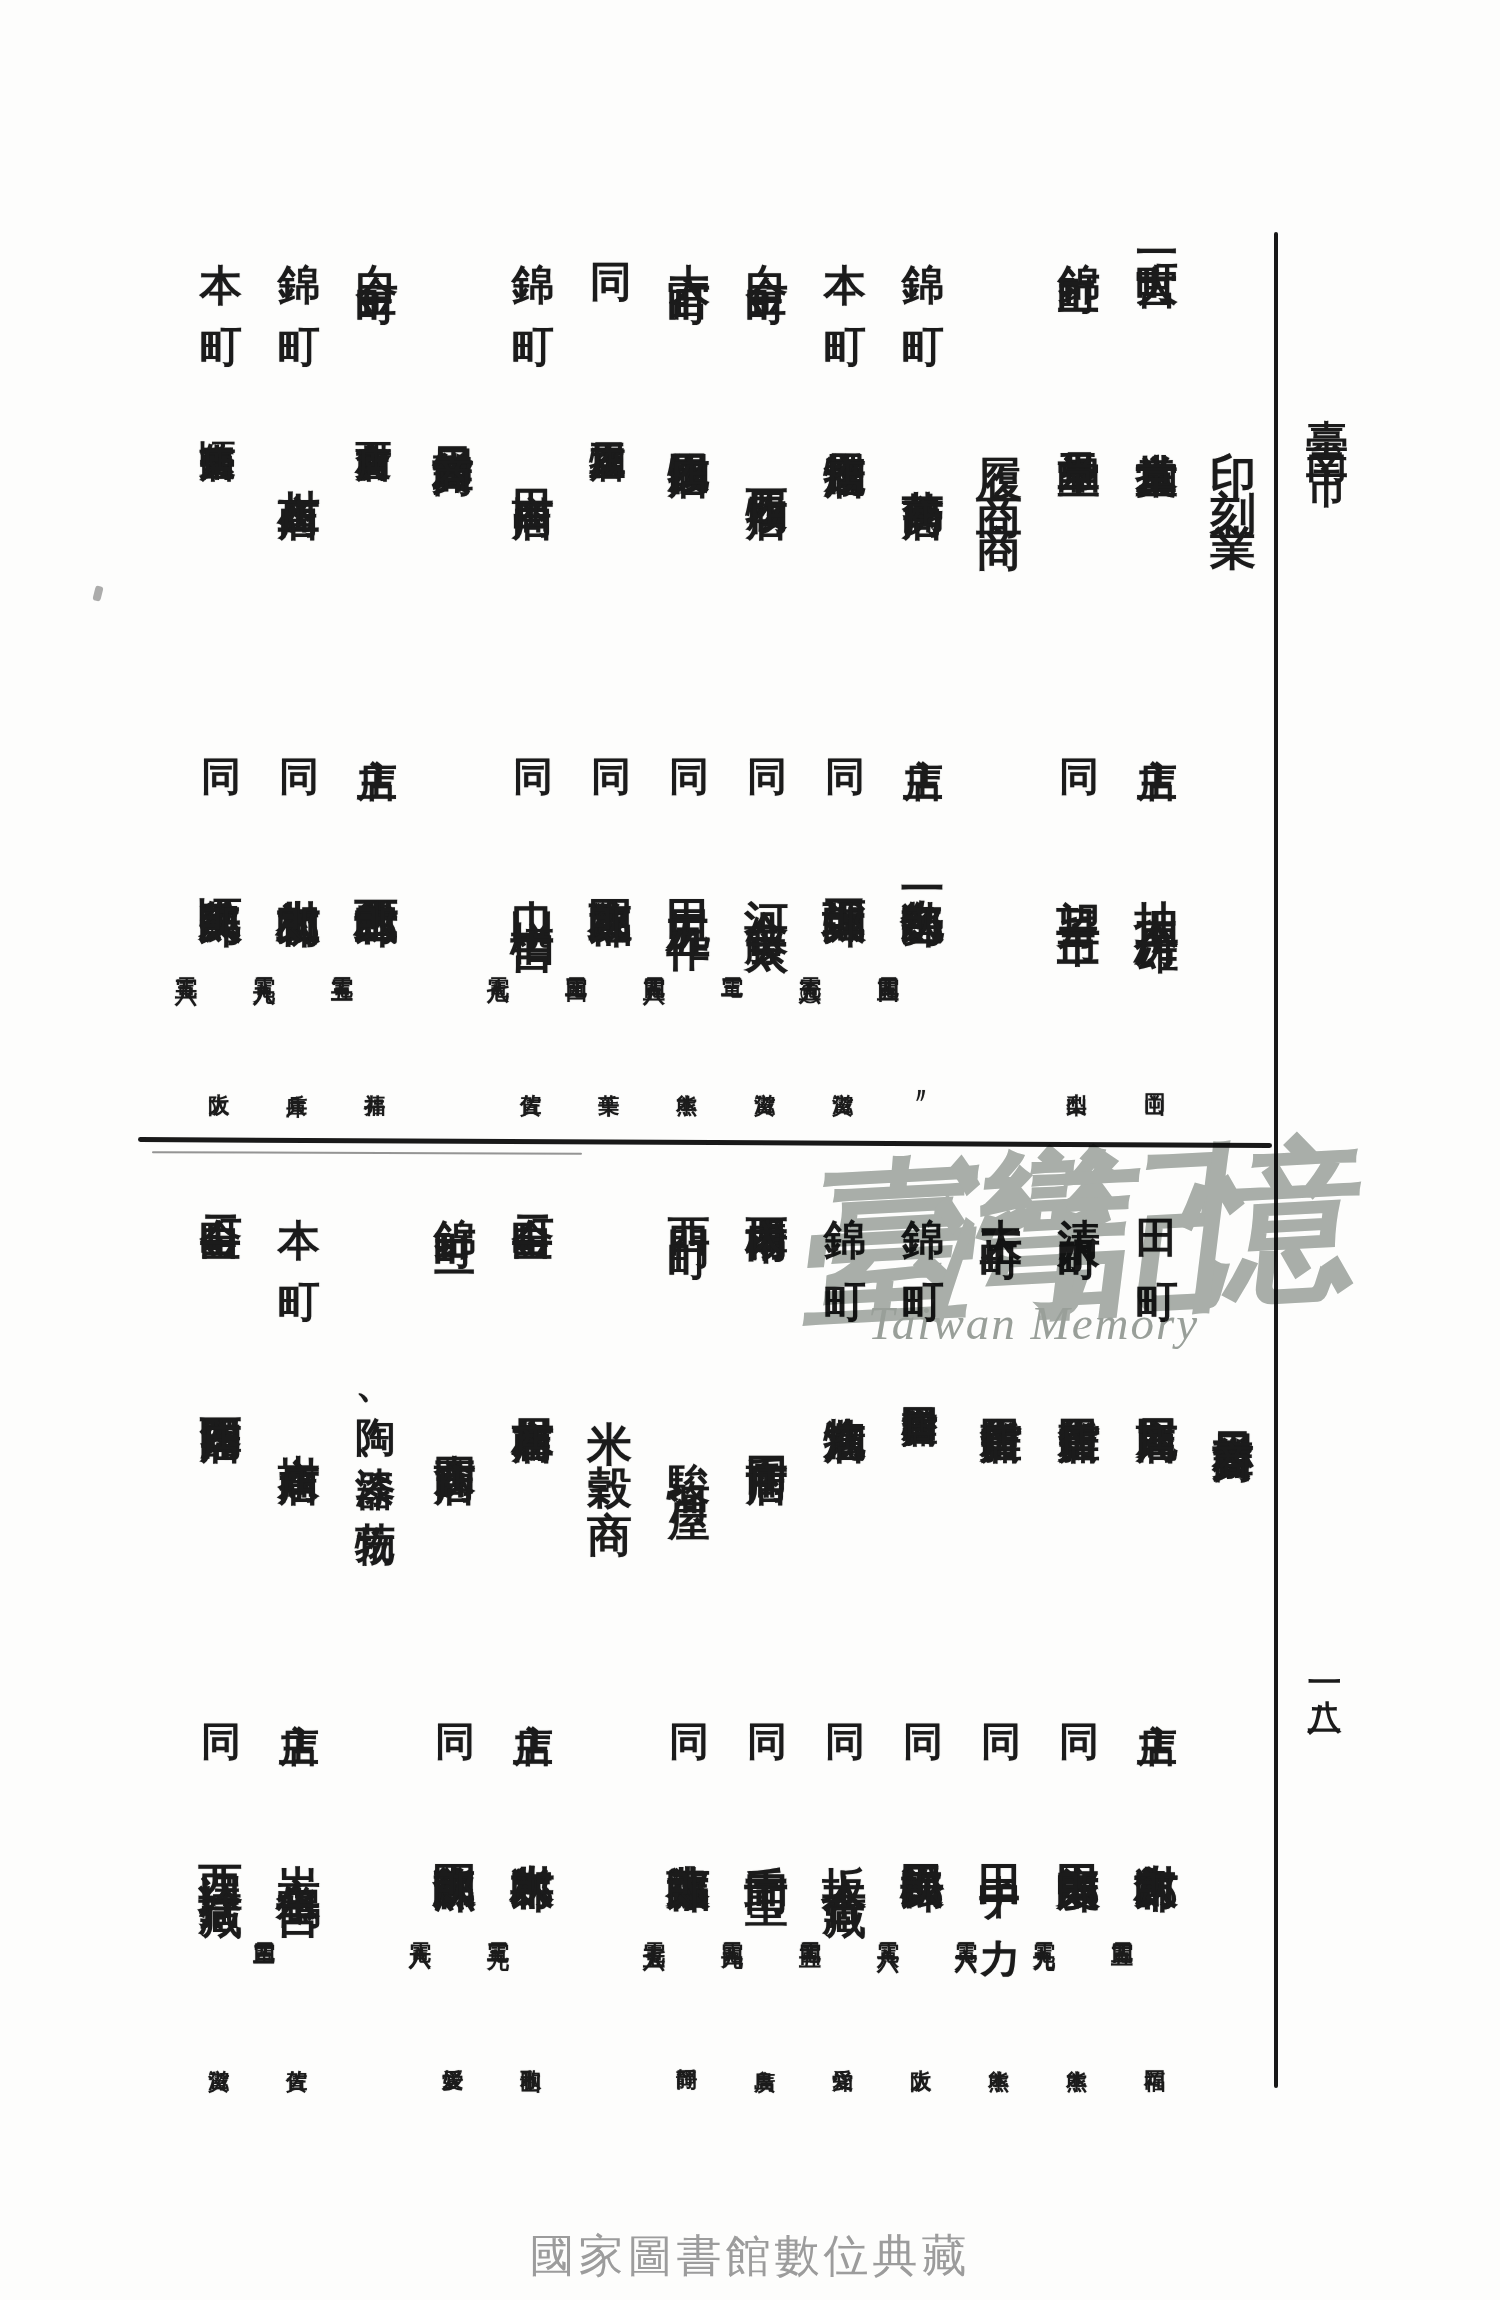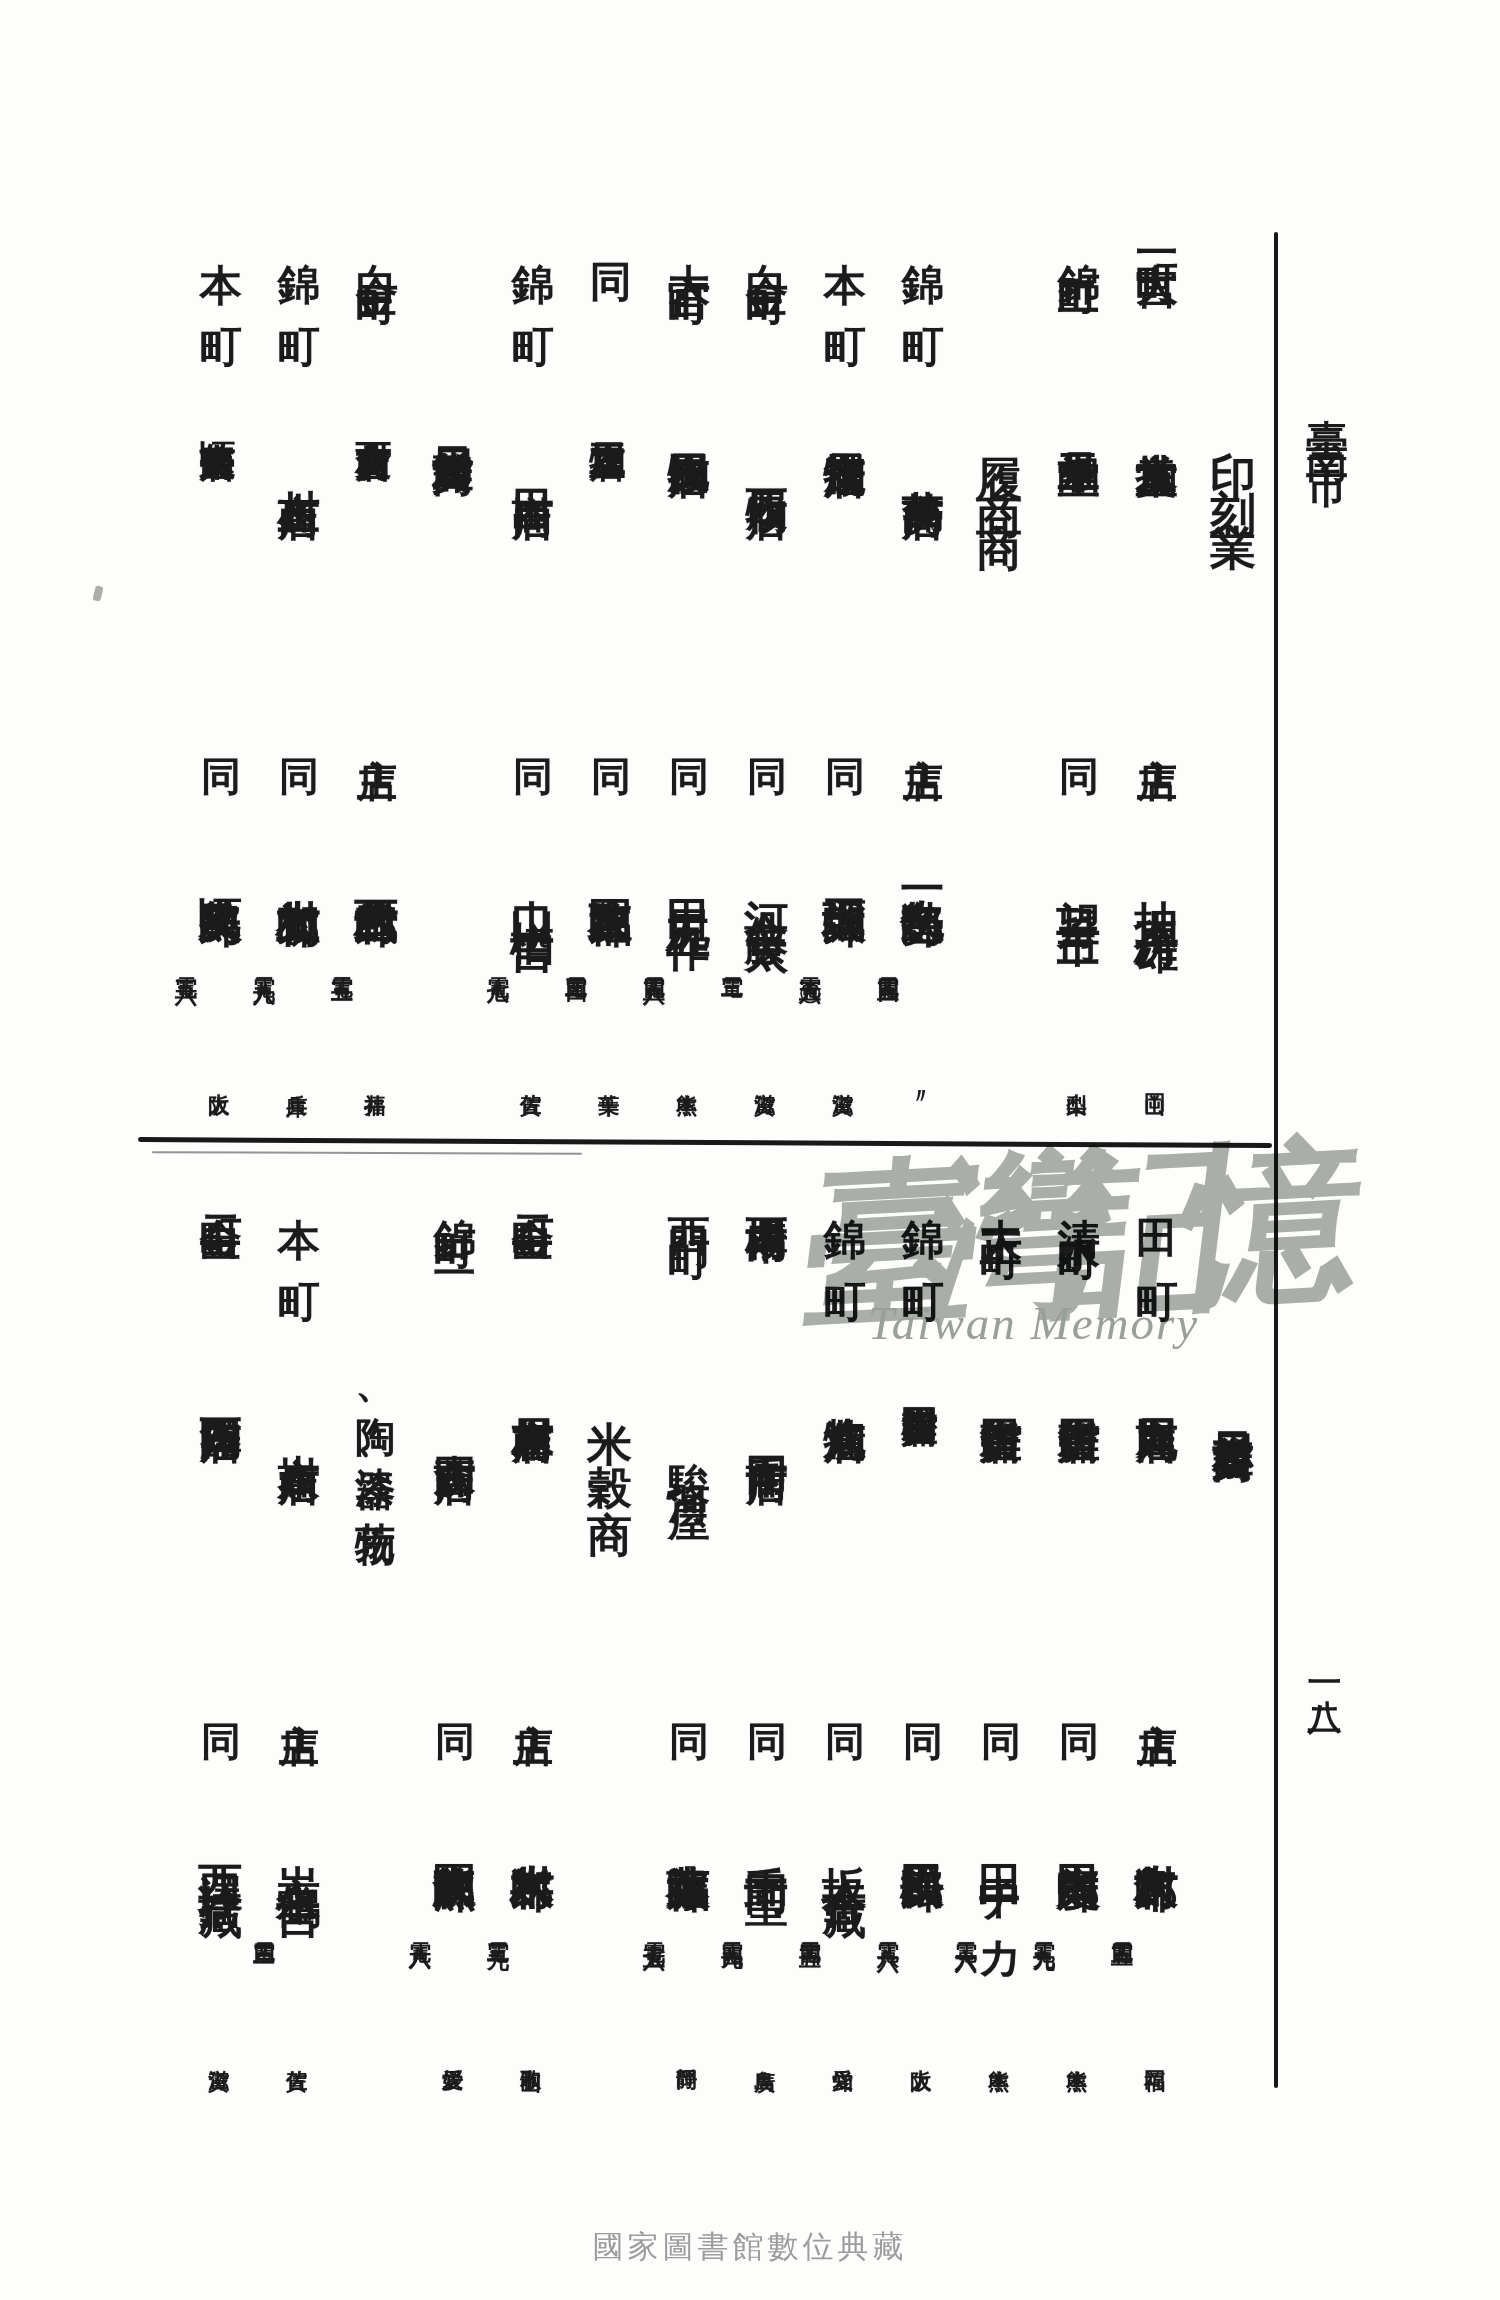--- a/index.html
+++ b/index.html
@@ -44,21 +44,21 @@
   .watermark{position:absolute;left:0;top:0;width:1500px;height:2300px;pointer-events:none;
         mix-blend-mode:multiply;}
   .wm-main{position:absolute;left:806px;top:1118px;font-size:176px;font-weight:700;
         color:#aab0ab;letter-spacing:-50px;transform:rotate(-3deg) skewX(-10deg);
         font-family:"Liberation Serif","DejaVu Serif",serif;}
   .wm-sub{position:absolute;left:868px;top:1296px;font-size:47px;font-style:italic;
         color:#9aa09b;letter-spacing:2px;font-family:"Liberation Serif","DejaVu Serif",serif;}
   
   .footer{position:absolute;left:50%;transform:translateX(-50%);top:2226px;
         font-family:"Liberation Sans","DejaVu Sans",sans-serif;
-        font-size:31px;color:#9c9c9c;letter-spacing:4px;white-space:nowrap;}
+        font-size:45px;color:#9c9c9c;letter-spacing:4px;white-space:nowrap;}
   .speck{position:absolute;left:94px;top:586px;width:8px;height:15px;background:#4a4a4a;
         opacity:.45;border-radius:3px;transform:rotate(14deg);}
 </style>
 </head>
 <body>
 
 <div class="page">
   <div class="vrule"></div>
   <div class="margin-title">臺南市</div>
   <div class="page-number">一八二</div>

